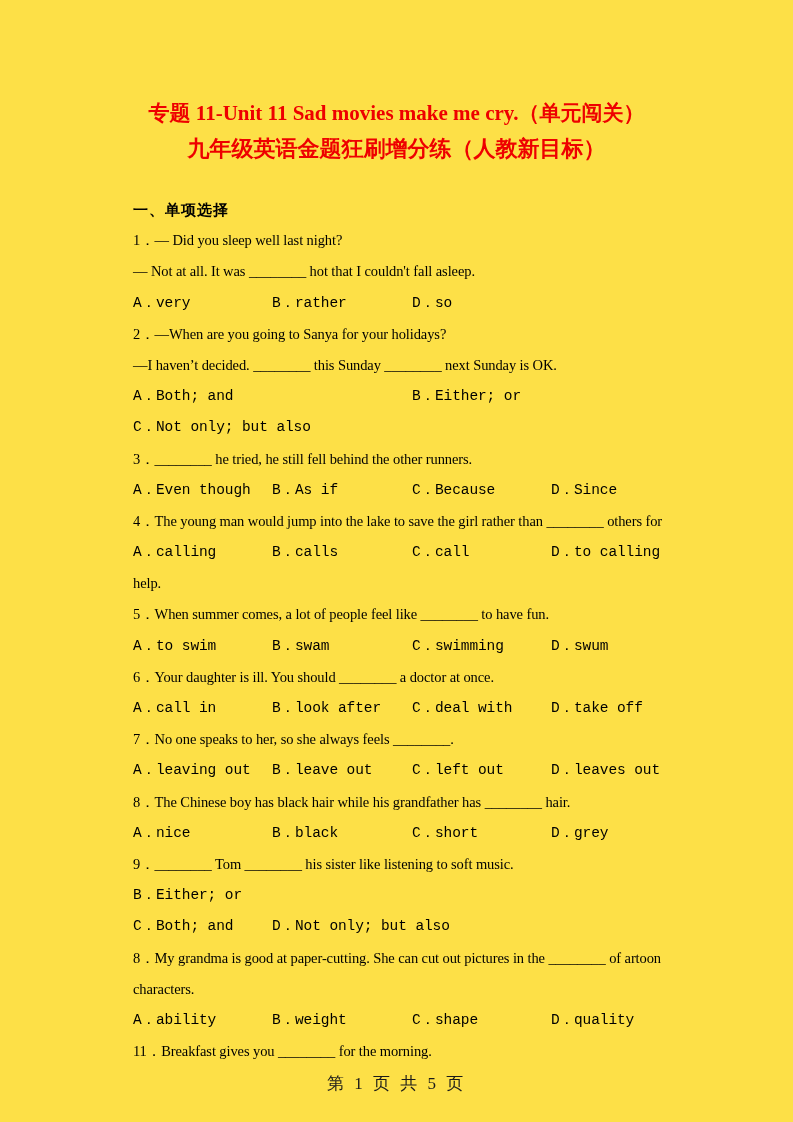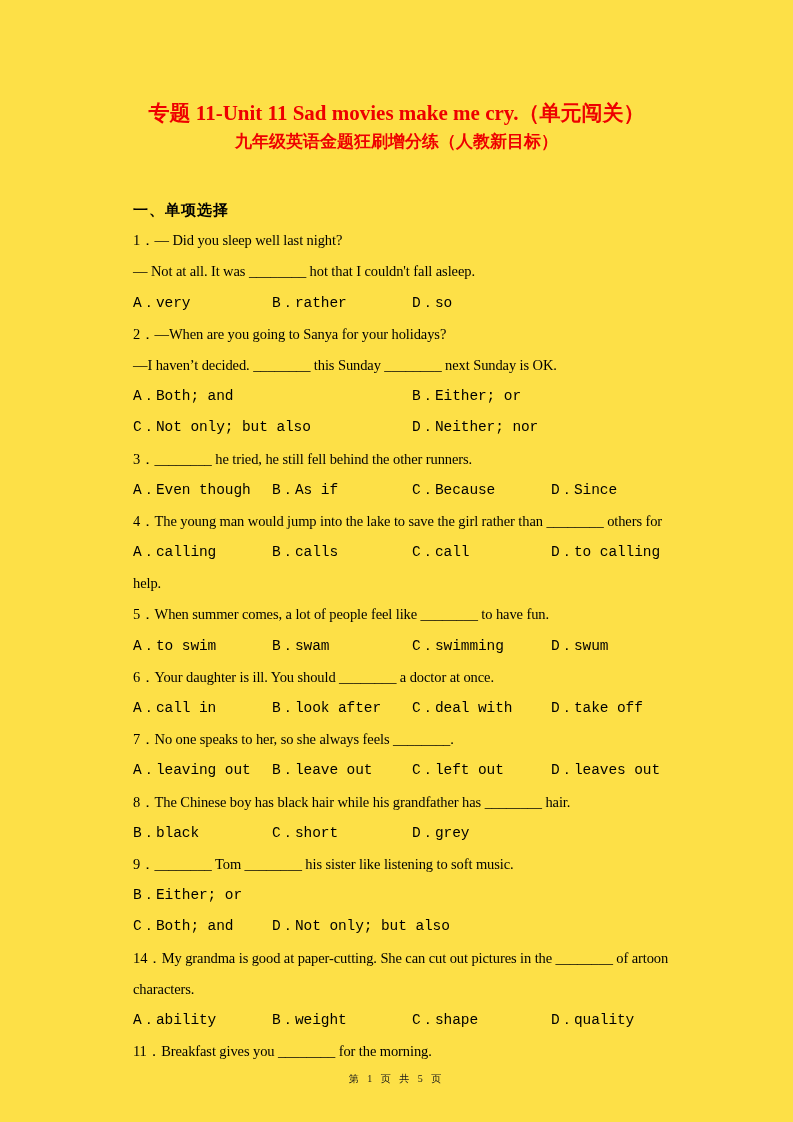--- a/index.html
+++ b/index.html
@@ -13,21 +13,21 @@
     overflow:hidden;
   }
   .doc-title{
     position:absolute;left:0;width:100%;
     text-align:center;
     font-weight:bold;
     color:#ee0000;
     margin:0;
   }
   .doc-title.line1{top:99px;font-size:21px;line-height:28px;}
-  .doc-title.line2{top:128px;font-size:17px;line-height:28px;}
+  .doc-title.line2{top:135px;font-size:22px;line-height:28px;}
   .body-block{
     position:absolute;
     left:133px;top:194px;
     width:530px;
     font-size:14.5px;
     letter-spacing:-0.1px;
   }
   .bline{
     height:31.2px;
     line-height:31.2px;
@@ -40,21 +40,21 @@
     letter-spacing:1px;
   }
   .opt-row{display:grid;white-space:pre;font-family:Liberation Mono, monospace;}
   .opt-row.four{grid-template-columns:139px 140px 139px 1fr;}
   .opt-row.two-wide{grid-template-columns:279px 1fr;}
   .opt-row.two-narrow{grid-template-columns:139px 1fr;}
   .footer{
     position:absolute;
     top:1072px;left:0;width:100%;
     text-align:center;
-    font-size:10px;
+    font-size:17px;
     letter-spacing:3px;
     color:#1a1a1a;
   }
 </style>
 </head>
 <body>
 
 <div class="page">
 
   <h1 class="doc-title line1">专题 11-Unit 11 Sad movies make me cry.（单元闯关）</h1>
@@ -73,21 +73,20 @@
     </div>
 
     <div class="bline">2．—When are you going to Sanya for your holidays?</div>
     <div class="bline">—I haven’t decided. ________ this Sunday ________ next Sunday is OK.</div>
     <div class="bline opt-row two-wide">
       <span>A．Both; and</span>
       <span>B．Either; or</span>
     </div>
     <div class="bline opt-row two-wide">
       <span>C．Not only; but also</span>
-      <span>D．Neither; nor</span>
     </div>
 
     <div class="bline">3．________ he tried, he still fell behind the other runners.</div>
     <div class="bline opt-row four">
       <span>A．Even though</span>
       <span>B．As if</span>
       <span>C．Because</span>
       <span>D．Since</span>
     </div>
 
@@ -119,35 +118,36 @@
     <div class="bline">7．No one speaks to her, so she always feels ________.</div>
     <div class="bline opt-row four">
       <span>A．leaving out</span>
       <span>B．leave out</span>
       <span>C．left out</span>
       <span>D．leaves out</span>
     </div>
 
     <div class="bline">8．The Chinese boy has black hair while his grandfather has ________ hair.</div>
     <div class="bline opt-row four">
+      <span>A．nice</span>
       <span>B．black</span>
       <span>C．short</span>
       <span>D．grey</span>
     </div>
 
     <div class="bline">9．________ Tom ________ his sister like listening to soft music.</div>
     <div class="bline opt-row two-narrow">
       <span>B．Either; or</span>
     </div>
     <div class="bline opt-row two-narrow">
       <span>C．Both; and</span>
       <span>D．Not only; but also</span>
     </div>
 
-    <div class="bline">14．My grandma is good at paper-cutting. She can cut out pictures in the ________ of artoon</div>
+    <div class="bline">8．My grandma is good at paper-cutting. She can cut out pictures in the ________ of artoon</div>
     <div class="bline">characters.</div>
     <div class="bline opt-row four">
       <span>A．ability</span>
       <span>B．weight</span>
       <span>C．shape</span>
       <span>D．quality</span>
     </div>
 
     <div class="bline">11．Breakfast gives you ________ for the morning.</div>
 

